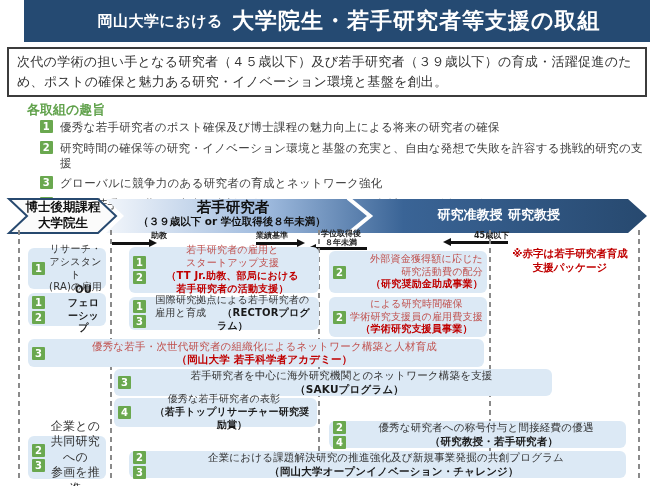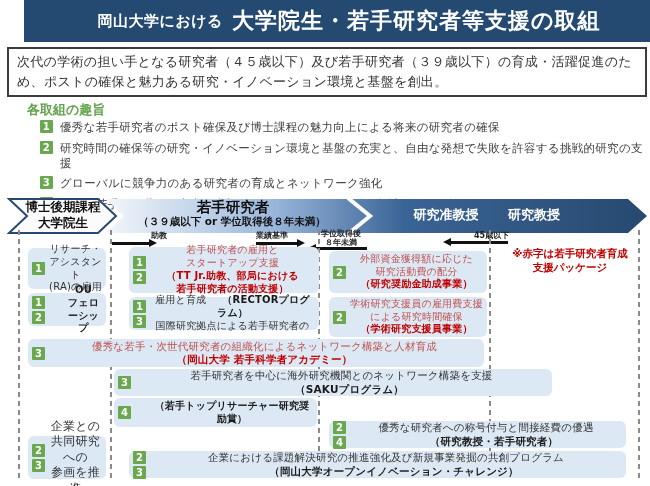--- a/index.html
+++ b/index.html
@@ -22,21 +22,21 @@
   .purpose-item{display:flex;align-items:flex-start;gap:7px;font-size:11.5px;color:#404040;letter-spacing:.3px;}
   .num-badge{flex:0 0 auto;width:13px;height:13px;background:#6aa84f;color:#fff;font-size:10px;
              font-weight:bold;line-height:13px;text-align:center;border-radius:1px;}
 
   
   .banner{position:absolute;left:0;top:197px;width:650px;height:38px;}
   .banner-text{position:absolute;text-align:center;font-weight:bold;color:#111;}
   .stage1{left:14px;top:2px;width:98px;font-size:12.5px;line-height:1.3;}
   .stage2-title{left:128px;top:1px;width:210px;font-size:14.5px;}
   .stage2-sub{left:118px;top:18px;width:228px;font-size:10.5px;}
-  .stage3{left:400px;top:9px;width:92px;font-size:13px;color:#fff;}
+  .stage3{left:424px;top:9px;width:92px;font-size:13px;color:#fff;}
   .stage4{left:494px;top:9px;width:80px;font-size:13px;color:#fff;}
 
   
   .ann-label{position:absolute;font-size:8px;font-weight:bold;color:#222;line-height:1.15;white-space:nowrap;}
   .harrow{position:absolute;height:2.5px;background:#111;}
   .harrow.right::after{content:"";position:absolute;right:-7px;top:-3.2px;
         border-left:8px solid #111;border-top:4.5px solid transparent;border-bottom:4.5px solid transparent;}
   .harrow.left::before{content:"";position:absolute;left:-7px;top:-3.2px;
         border-right:8px solid #111;border-top:4.5px solid transparent;border-bottom:4.5px solid transparent;}
   .red-note{position:absolute;left:494px;top:246px;width:152px;text-align:center;
@@ -183,43 +183,43 @@
       <div class="t-red-b">若手研究者の活動支援）</div>
     </div>
   </div>
 
   <div class="box" style="left:129px;top:297px;width:190px;height:33px;">
     <div class="badges">
       <span class="num-badge">1</span>
       <span class="num-badge">3</span>
     </div>
     <div class="boxtext" style="font-size:10px;">
+      <div>国際研究拠点による若手研究者の</div>
       <div><span>雇用と育成</span><span class="t-b">（RECTORプログラム）</span></div>
-      <div>国際研究拠点による若手研究者の</div>
     </div>
   </div>
 
   <div class="box" style="left:329px;top:251px;width:158px;height:42px;">
     <div class="badges">
         <span class="num-badge">2</span>
       </div>
-    <div class="boxtext" style="font-size:10px;">
+    <div class="boxtext" style="font-size:10px;text-align:right;">
       <div class="t-red">外部資金獲得額に応じた</div>
       <div class="t-red">研究活動費の配分</div>
       <div class="t-red-b">（研究奨励金助成事業）</div>
     </div>
   </div>
 
   <div class="box" style="left:329px;top:297px;width:158px;height:40px;">
     <div class="badges">
         <span class="num-badge">2</span>
       </div>
     <div class="boxtext" style="font-size:10px;">
+      <div class="t-red">による研究時間確保</div>
       <div class="t-red">学術研究支援員の雇用費支援</div>
-      <div class="t-red">による研究時間確保</div>
       <div class="t-red-b">（学術研究支援員事業）</div>
     </div>
   </div>
 
   <div class="box" style="left:28px;top:339px;width:456px;height:28px;">
     <div class="badges">
         <span class="num-badge">3</span>
       </div>
     <div class="boxtext">
       <div class="t-red">優秀な若手・次世代研究者の組織化によるネットワーク構築と人材育成</div>
@@ -235,20 +235,21 @@
       <div>若手研究者を中心に海外研究機関とのネットワーク構築を支援</div>
       <div class="t-b">（SAKUプログラム）</div>
     </div>
   </div>
 
   <div class="box" style="left:114px;top:398px;width:203px;height:29px;">
     <div class="badges">
         <span class="num-badge">4</span>
       </div>
     <div class="boxtext" style="font-size:10px;">
+      <div>優秀な若手研究者の表彰</div>
       <div class="t-b">（若手トップリサーチャー研究奨励賞）</div>
     </div>
   </div>
 
   <div class="box" style="left:329px;top:421px;width:297px;height:27px;">
     <div class="badges">
       <span class="num-badge">2</span>
       <span class="num-badge">4</span>
     </div>
     <div class="boxtext">

